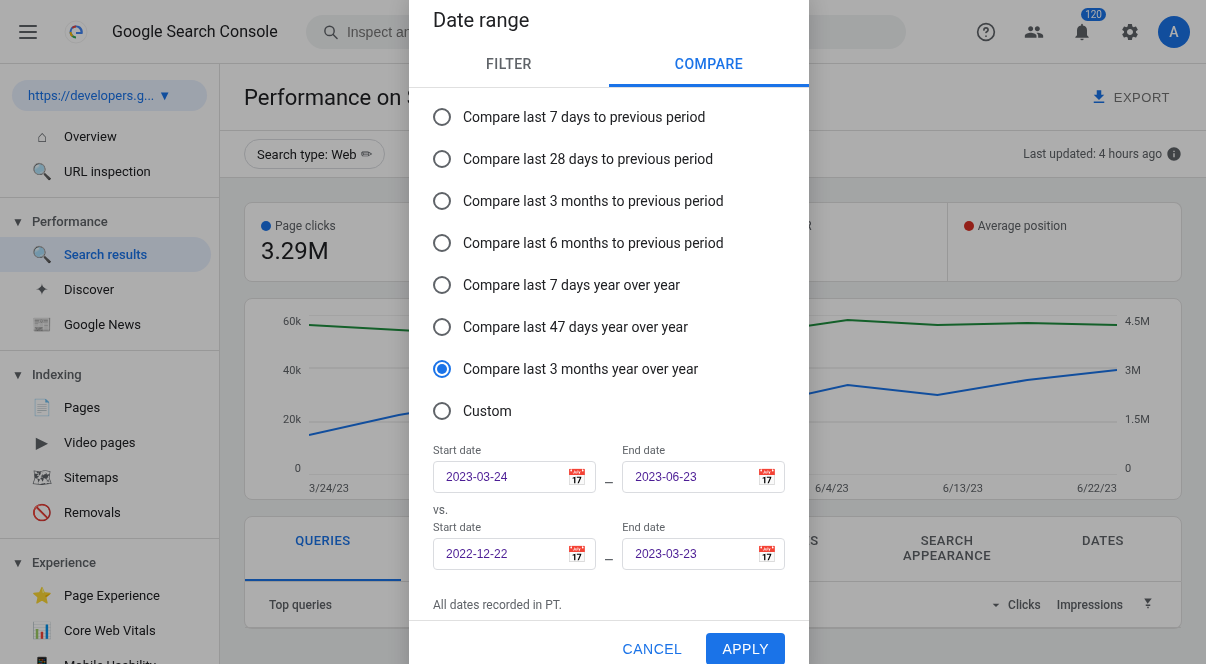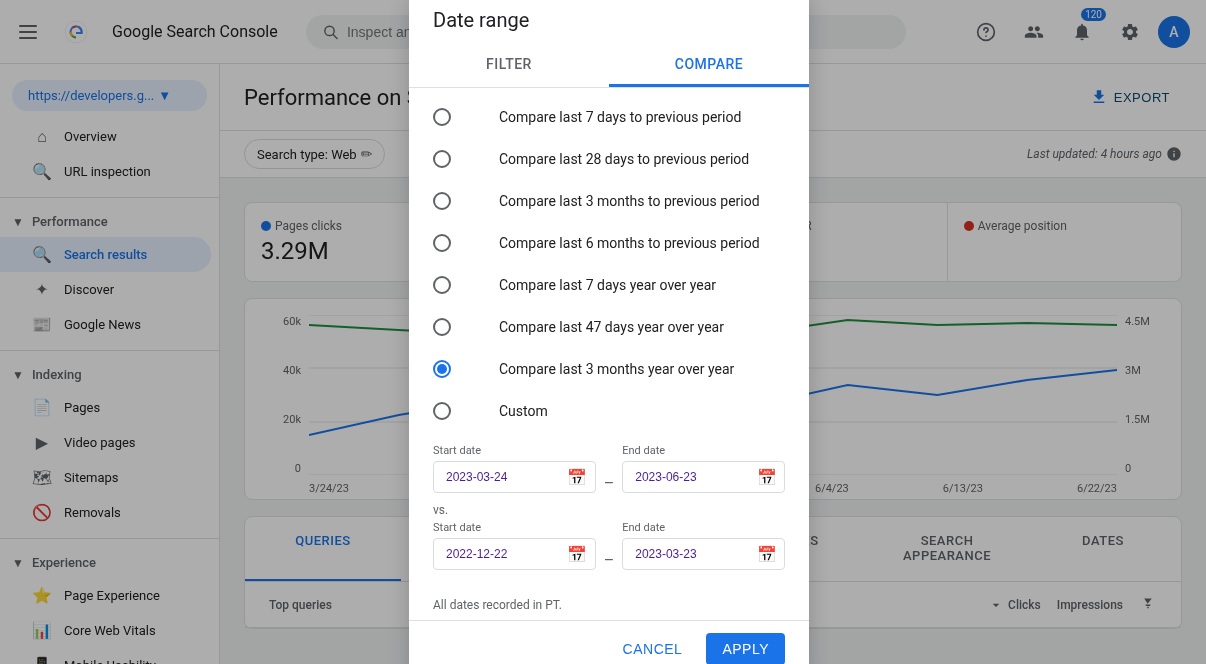--- a/index.html
+++ b/index.html
@@ -65,21 +65,21 @@
     
     .main { flex: 1; overflow-y: auto; position: relative; }
     .main-header {
       background: #fff; padding: 16px 24px;
       border-bottom: 1px solid #e0e0e0;
       display: flex; align-items: center; justify-content: space-between;
     }
     .main-actions { display: flex; gap: 8px; align-items: center; }
     .export-btn {
       display: flex; align-items: center; gap: 6px;
-      border: none; background: transparent; color: #0c4a6e;
+      border: none; background: transparent; color: #737373;
       font-size: 13px; font-weight: 500; cursor: pointer; padding: 8px 12px;
       border-radius: 4px; text-transform: uppercase; letter-spacing: 0.5px;
     }
 
     .filter-bar {
       background: #fff; padding: 8px 24px; display: flex; gap: 8px; align-items: center;
       border-bottom: 1px solid #e0e0e0;
     }
     .filter-chip {
       display: flex; align-items: center; gap: 4px;
@@ -174,21 +174,21 @@
     }
     .radio-circle {
       width: 18px; height: 18px; border-radius: 50%;
       border: 2px solid #5f6368; flex-shrink: 0;
       display: flex; align-items: center; justify-content: center;
     }
     .radio-circle.selected { border-color: #1a73e8; }
     .radio-circle.selected::after {
       content: ''; width: 10px; height: 10px; border-radius: 50%; background: #1a73e8;
     }
-    .radio-label { font-size: 14px; color: #202124; margin-left: 36px; }
+    .radio-label { font-size: 14px; color: #202124; }
 
     .custom-section { padding: 12px 24px; }
     .date-input {
       width: 100%; padding: 8px 36px 8px 12px; border: 1px solid #dadce0;
       border-radius: 4px; font-size: 12px; color: #4c1d95; outline: none;
       position: relative;
     }
     .date-input-wrapper { position: relative; }
     .date-cal-icon {
       position: absolute; right: 8px; top: 50%; transform: translateY(-50%);
@@ -372,37 +372,37 @@
           <span>EXPORT</span>
         </button>
       </div>
     </div>
 
     <div class="filter-bar">
       <div class="filter-chip">
         <span>Search type: Web</span>
         <span style="font-size:14px;color:#5f6368;">✏</span>
       </div>
-      <div style="margin-left:auto;font-style:italic;">
+      <div style="margin-left:auto;">
         <span class="last-updated">
           <span>Last updated: 4 hours ago</span>
           <svg width="16" height="16" viewBox="0 0 24 24" fill="#5f6368">
             <path d="M12 2C6.48 2 2 6.48 2 12s4.48 10 10 10 10-4.48 10-10S17.52 2 12 2zm1 15h-2v-6h2v6zm0-8h-2V7h2v2z"></path>
           </svg>
         </span>
       </div>
     </div>
 
     <div class="content-area">
 
       <div class="stats-row">
         <div class="stat-card">
           <div class="stat-label">
             <span class="stat-dot" style="background:#1a73e8;"></span>
-            <span>Pages clicks</span>
+            <span>Page clicks</span>
           </div>
           <div class="stat-value">3.29M</div>
         </div>
         <div class="stat-card">
           <div class="stat-label">
             <span class="stat-dot" style="background:#1e8e3e;"></span>
             <span>Total impressions</span>
           </div>
           <div class="stat-value">4.5M</div>
         </div>

